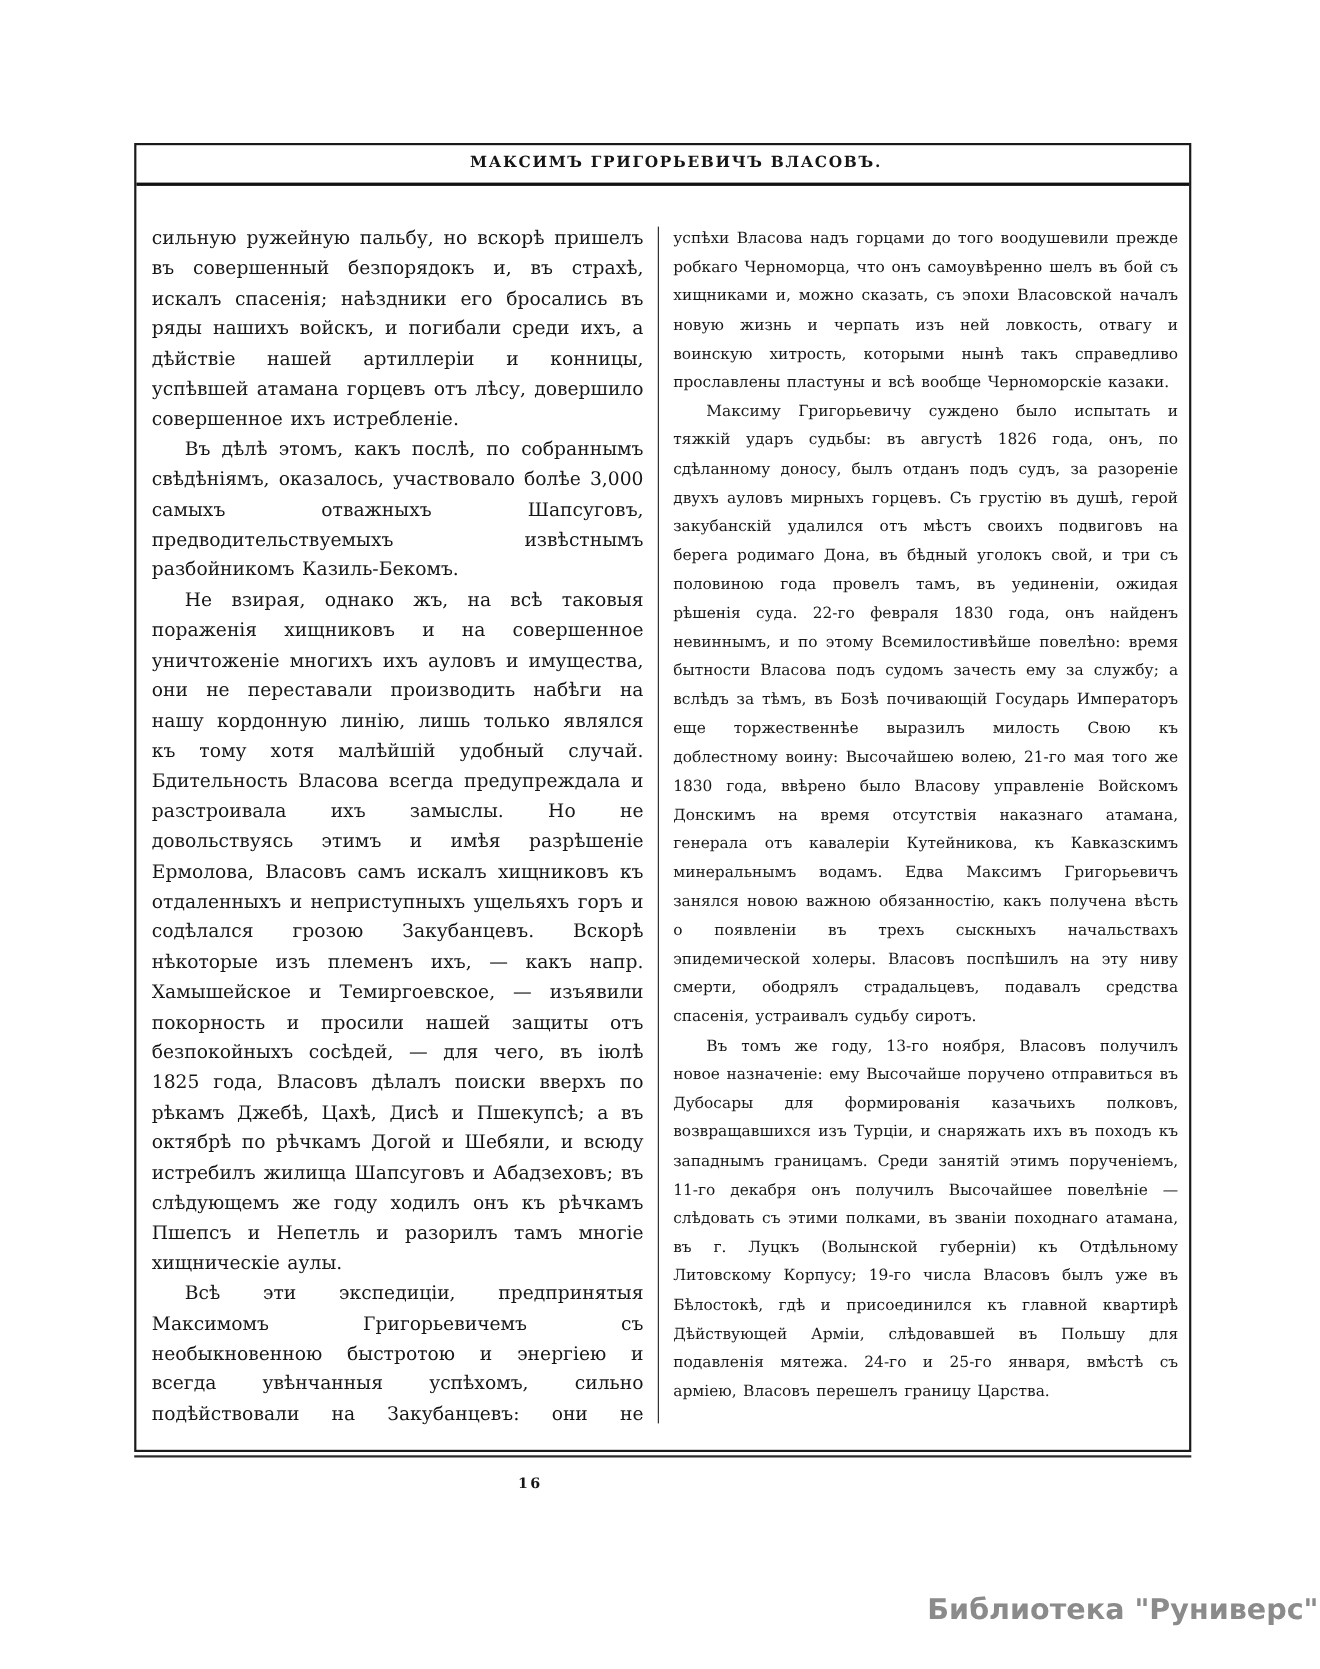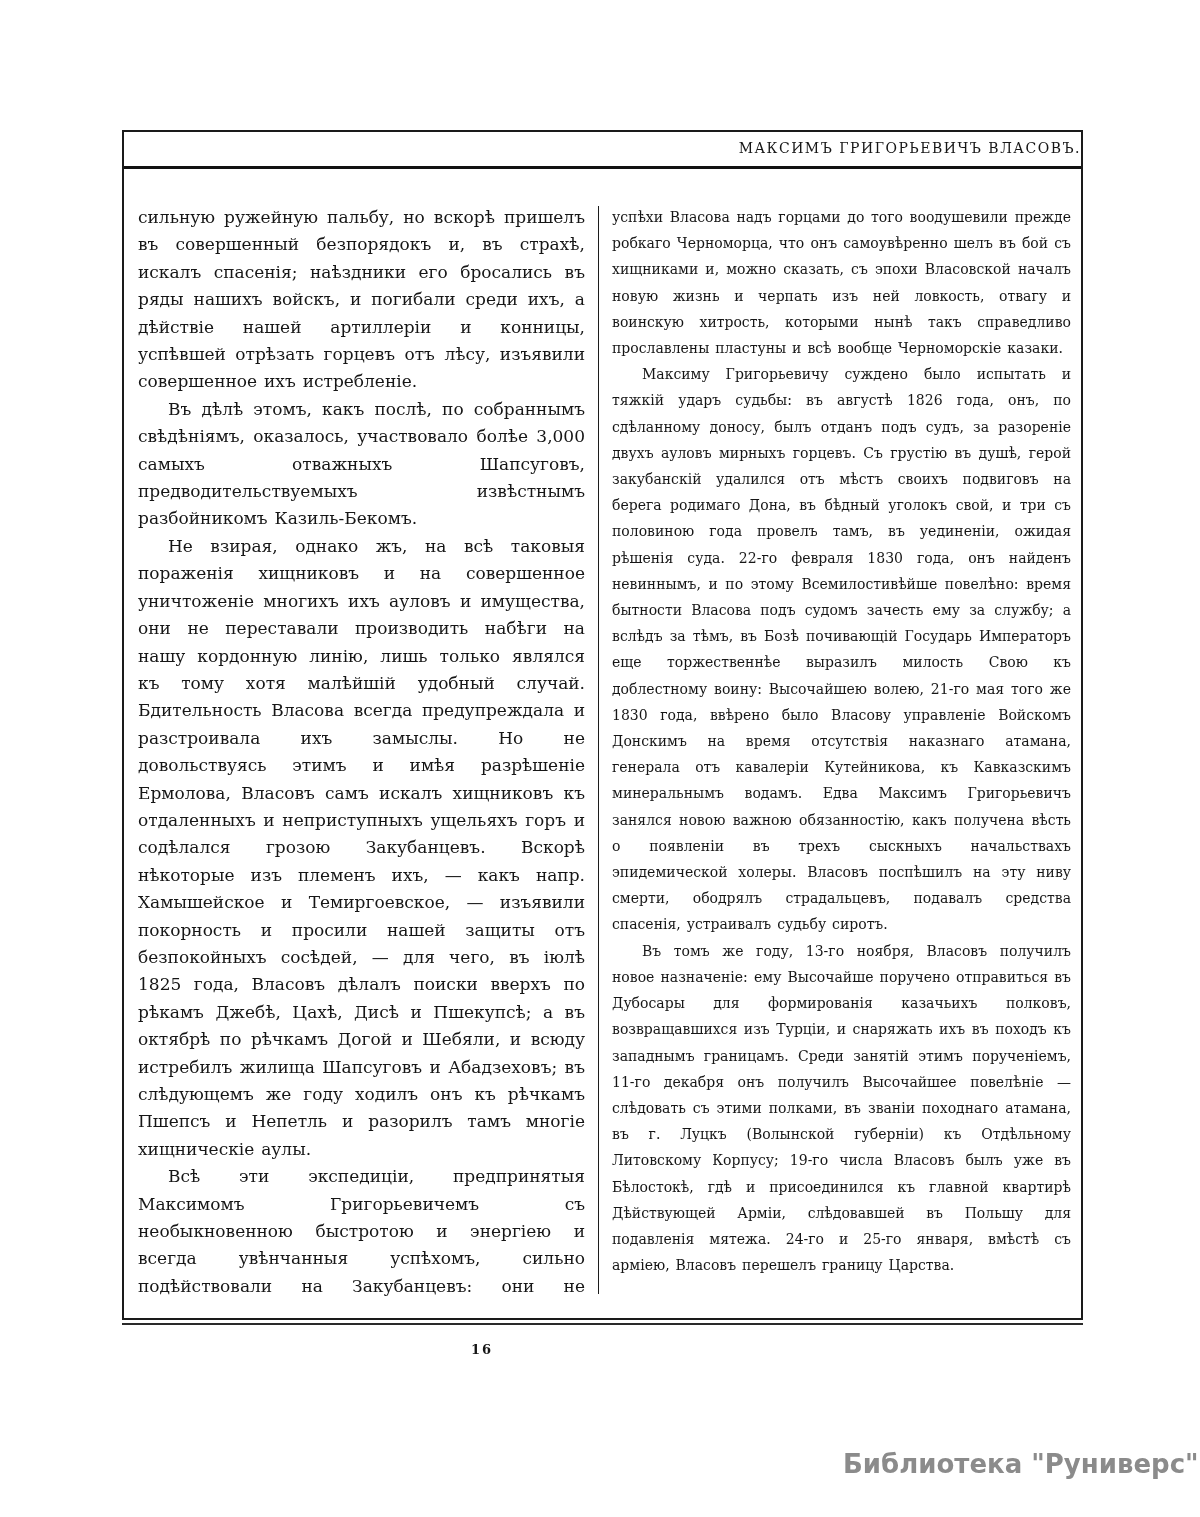--- a/index.html
+++ b/index.html
@@ -32,25 +32,25 @@
     left: -2px;
     right: -2px;
     bottom: -7px;
     height: 2px;
     background: #2a2a2a;
   }
 
   .running-header {
     position: absolute;
     top: 8px;
-    left: 0;
+    left: 12px;
     width: 100%;
-    text-align: right;
+    text-align: center;
     font-size: 14px;
-    font-weight: normal;
+    font-weight: bold;
     letter-spacing: 1.5px;
     white-space: nowrap;
   }
 
   .header-rule {
     position: absolute;
     top: 34px;
     left: 0;
     width: 100%;
     height: 3px;
@@ -123,21 +123,21 @@
 </style>
 </head>
 <body>
 
 <div class="frame">
   <div class="running-header">МАКСИМЪ ГРИГОРЬЕВИЧЪ ВЛАСОВЪ.</div>
   <div class="header-rule"></div>
 
   <div class="columns">
     <div class="col col-left">
-      <p class="cont">сильную ружейную пальбу, но вскорѣ пришелъ въ совершенный безпорядокъ и, въ страхѣ, искалъ спасенія; наѣздники его бросались въ ряды нашихъ войскъ, и погибали среди ихъ, а дѣйствіе нашей артиллеріи и конницы, успѣвшей отрѣзать горцевъ отъ лѣсу, изъявили совершенное ихъ истребленіе.</p>
+      <p class="cont">сильную ружейную пальбу, но вскорѣ пришелъ въ совершенный безпорядокъ и, въ страхѣ, искалъ спасенія; наѣздники его бросались въ ряды нашихъ войскъ, и погибали среди ихъ, а дѣйствіе нашей артиллеріи и конницы, успѣвшей атамана горцевъ отъ лѣсу, довершило совершенное ихъ истребленіе.</p>
       <p>Въ дѣлѣ этомъ, какъ послѣ, по собраннымъ свѣдѣніямъ, оказалось, участвовало болѣе 3,000 самыхъ отважныхъ Шапсуговъ, предводительствуемыхъ извѣстнымъ разбойникомъ Казиль-Бекомъ.</p>
       <p>Не взирая, однако жъ, на всѣ таковыя пораженія хищниковъ и на совершенное уничтоженіе многихъ ихъ ауловъ и имущества, они не переставали производить набѣги на нашу кордонную линію, лишь только являлся къ тому хотя малѣйшій удобный случай. Бдительность Власова всегда предупреждала и разстроивала ихъ замыслы. Но не довольствуясь этимъ и имѣя разрѣшеніе Ермолова, Власовъ самъ искалъ хищниковъ къ отдаленныхъ и неприступныхъ ущельяхъ горъ и содѣлался грозою Закубанцевъ. Вскорѣ нѣкоторые изъ племенъ ихъ, — какъ напр. Хамышейское и Темиргоевское, — изъявили покорность и просили нашей защиты отъ безпокойныхъ сосѣдей, — для чего, въ іюлѣ 1825 года, Власовъ дѣлалъ поиски вверхъ по рѣкамъ Джебѣ, Цахѣ, Дисѣ и Пшекупсѣ; а въ октябрѣ по рѣчкамъ Догой и Шебяли, и всюду истребилъ жилища Шапсуговъ и Абадзеховъ; въ слѣдующемъ же году ходилъ онъ къ рѣчкамъ Пшепсъ и Непетль и разорилъ тамъ многіе хищническіе аулы.</p>
       <p>Всѣ эти экспедиціи, предпринятыя Максимомъ Григорьевичемъ съ необыкновенною быстротою и энергіею и всегда увѣнчанныя успѣхомъ, сильно подѣйствовали на Закубанцевъ: они не отваживались уже, какъ прежде, нападать на нашу линію въ значительныхъ силахъ, опасаясь взаимно посѣщенія Власова въ ихъ собственныя жилища. Съ этого именно времени и Черноморскіе казаки вздохнули свободнѣе; они стали спокойно заниматься сельскимъ хозяйствомъ и устройствомъ домашняго быта своего, а постоянные</p>
     </div>
 
     <div class="divider"></div>
 
     <div class="col col-right">
       <p class="cont">успѣхи Власова надъ горцами до того воодушевили прежде робкаго Черноморца, что онъ самоувѣренно шелъ въ бой съ хищниками и, можно сказать, съ эпохи Власовской началъ новую жизнь и черпать изъ ней ловкость, отвагу и воинскую хитрость, которыми нынѣ такъ справедливо прославлены пластуны и всѣ вообще Черноморскіе казаки.</p>
       <p>Максиму Григорьевичу суждено было испытать и тяжкій ударъ судьбы: въ августѣ 1826 года, онъ, по сдѣланному доносу, былъ отданъ подъ судъ, за разореніе двухъ ауловъ мирныхъ горцевъ. Съ грустію въ душѣ, герой закубанскій удалился отъ мѣстъ своихъ подвиговъ на берега родимаго Дона, въ бѣдный уголокъ свой, и три съ половиною года провелъ тамъ, въ уединеніи, ожидая рѣшенія суда. 22-го февраля 1830 года, онъ найденъ невиннымъ, и по этому Всемилостивѣйше повелѣно: время бытности Власова подъ судомъ зачесть ему за службу; а вслѣдъ за тѣмъ, въ Бозѣ почивающій Государь Императоръ еще торжественнѣе выразилъ милость Свою къ доблестному воину: Высочайшею волею, 21-го мая того же 1830 года, ввѣрено было Власову управленіе Войскомъ Донскимъ на время отсутствія наказнаго атамана, генерала отъ кавалеріи Кутейникова, къ Кавказскимъ минеральнымъ водамъ. Едва Максимъ Григорьевичъ занялся новою важною обязанностію, какъ получена вѣсть о появленіи въ трехъ сыскныхъ начальствахъ эпидемической холеры. Власовъ поспѣшилъ на эту ниву смерти, ободрялъ страдальцевъ, подавалъ средства спасенія, устраивалъ судьбу сиротъ.</p>

